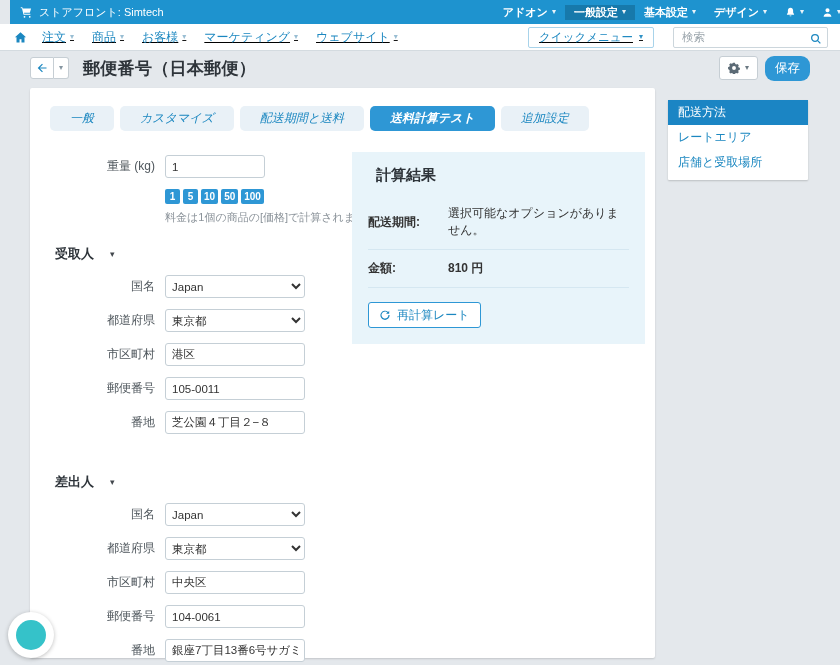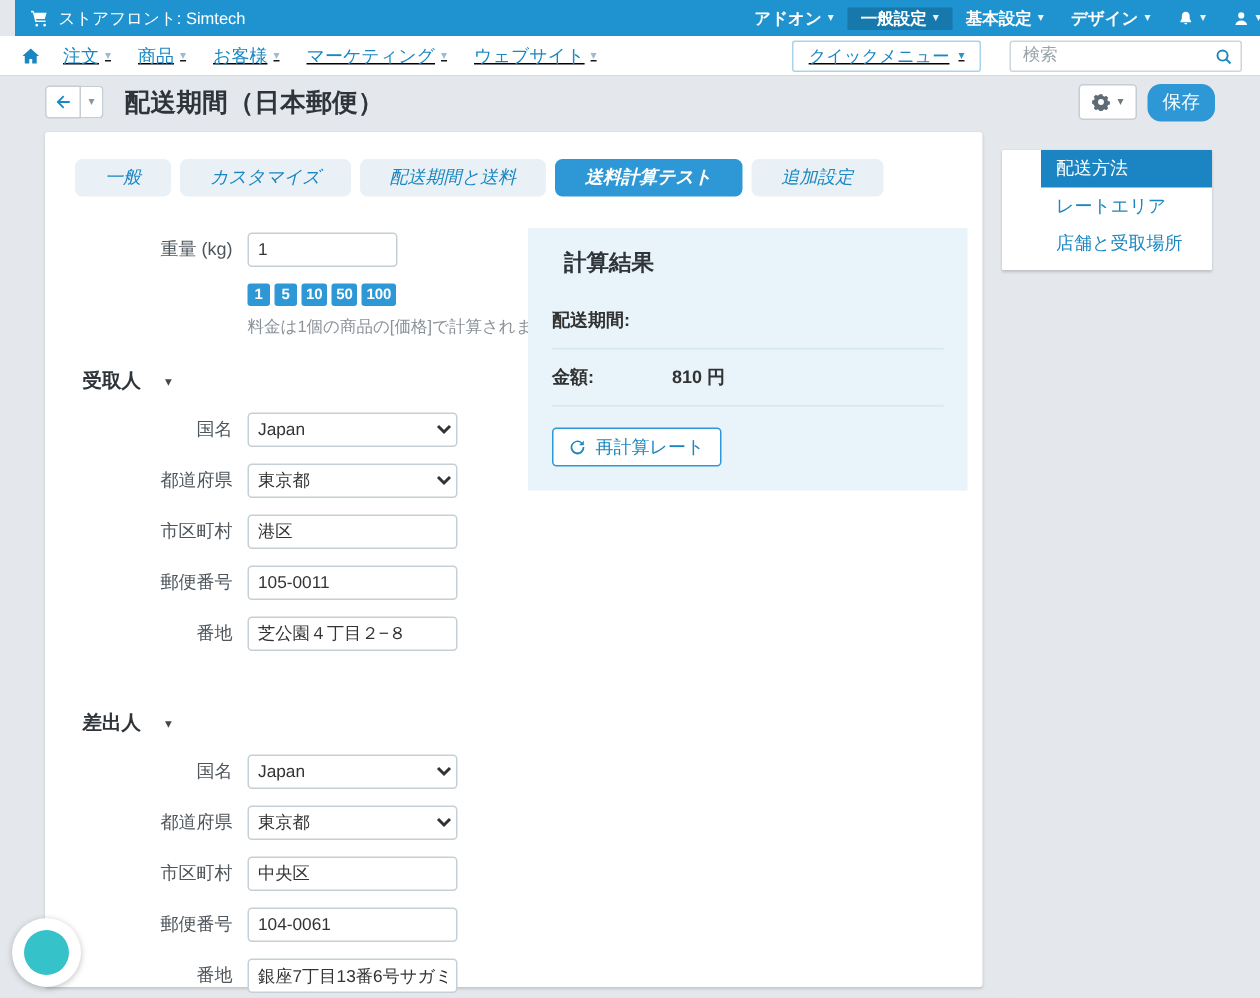--- a/index.html
+++ b/index.html
@@ -75,21 +75,21 @@
   .result-title { font-size:15px; font-weight:bold; color:#2e343a; margin-bottom:10px;margin-left:8px; }
   .rrow { display:flex; align-items:center; font-size:12px; padding:10px 0; border-bottom:1px solid #d5e7f1; }
   .rlabel { width:80px; flex:none; font-weight:bold; color:#333; }
   .rvalue { color:#333; }
   .rrow.amount .rvalue { font-weight:bold; }
   .recalc { margin-top:14px; background:#fff; border:1px solid #2e97d5; color:#1b87c0; border-radius:3px; height:26px;
             padding:0 10px; display:inline-flex; align-items:center; gap:6px; font-size:12px; cursor:pointer; font-family:inherit; }
 
   
   .sidebar { position:absolute; left:668px; top:100px; width:140px; background:#fff;
-             box-shadow:0 1px 2px rgba(0,0,0,.18); padding-bottom:5px; border-radius:1px;padding-left:26px; }
+             box-shadow:0 1px 2px rgba(0,0,0,.18); padding-bottom:5px; border-radius:1px; }
   .side-item { font-size:12px; color:#1b87c0; padding:4px 10px; cursor:pointer; white-space:nowrap; }
   .side-item.active { background:#1b85c4; color:#fff; }
 
   
   .chat-widget { position:absolute; left:8px; top:612px; width:46px; height:46px; background:#fff; border-radius:50%;
                  box-shadow:0 1px 4px rgba(0,0,0,.25); display:flex; align-items:center; justify-content:center; cursor:pointer; }
   .chat-inner { width:30px; height:30px; border-radius:50%; background:#35c2c9; display:flex; align-items:center;
                 justify-content:center; color:#fff; font-size:4px; letter-spacing:.3px; overflow:hidden; }
 </style>
 </head>
@@ -188,21 +188,21 @@
     <div class="back-group">
       <span class="back-main">
         <svg viewBox="0 0 16 16" width="12" height="12">
             <path fill="none" stroke="currentColor" stroke-width="1.6" d="M8.6 2.8 3.4 8l5.2 5.2M3.6 8H14"></path>
           </svg>
       </span>
       <span class="back-caret">
         <span class="caret">▾</span>
       </span>
     </div>
-    <h1 class="page-title">配送期間（日本郵便）</h1>
+    <h1 class="page-title">郵便番号（日本郵便）</h1>
     <div class="pagehead-right">
       <button class="gear-btn">
         <span class="ticon">
           <svg viewBox="0 0 16 16" width="12" height="12">
               <path fill="currentColor" fill-rule="evenodd" d="M6.7 1h2.6l.4 1.7c.5.1.9.3 1.3.6l1.6-.8 1.8 1.8-.8 1.6c.3.4.5.8.6 1.3l1.7.4v2.6l-1.7.4c-.1.5-.3.9-.6 1.3l.8 1.6-1.8 1.8-1.6-.8c-.4.3-.8.5-1.3.6l-.4 1.7H6.7l-.4-1.7c-.5-.1-.9-.3-1.3-.6l-1.6.8-1.8-1.8.8-1.6c-.3-.4-.5-.8-.6-1.3L.1 9.3V6.7l1.7-.4c.1-.5.3-.9.6-1.3l-.8-1.6 1.8-1.8 1.6.8c.4-.3.8-.5 1.3-.6L6.7 1zM8 5.4a2.6 2.6 0 1 0 0 5.2 2.6 2.6 0 0 0 0-5.2z"></path>
             </svg>
         </span>
         <span class="caret">▾</span>
       </button>
       <button class="save-btn">保存</button>
@@ -289,20 +289,21 @@
     </div>
     <div class="frow">
       <label class="flabel">番地</label>
       <input class="finput" value="銀座7丁目13番6号サガミビル2階" style="">
     </div>
 
     <div class="result-panel">
       <h3 class="result-title">計算結果</h3>
       <div class="rrow">
         <span class="rlabel">配送期間:</span>
+        <span class="rvalue">選択可能なオプションがありません。</span>
       </div>
       <div class="rrow amount">
         <span class="rlabel">金額:</span>
         <span class="rvalue">810 円</span>
       </div>
       <button class="recalc">
         <span class="ticon">
           <svg viewBox="0 0 16 16" width="12" height="12">
               <path fill="currentColor" d="M13.6 2.2v4.2H9.4l1.7-1.7A4.6 4.6 0 1 0 12.6 8h1.5A6.1 6.1 0 1 1 12.2 4z"></path>
             </svg>

